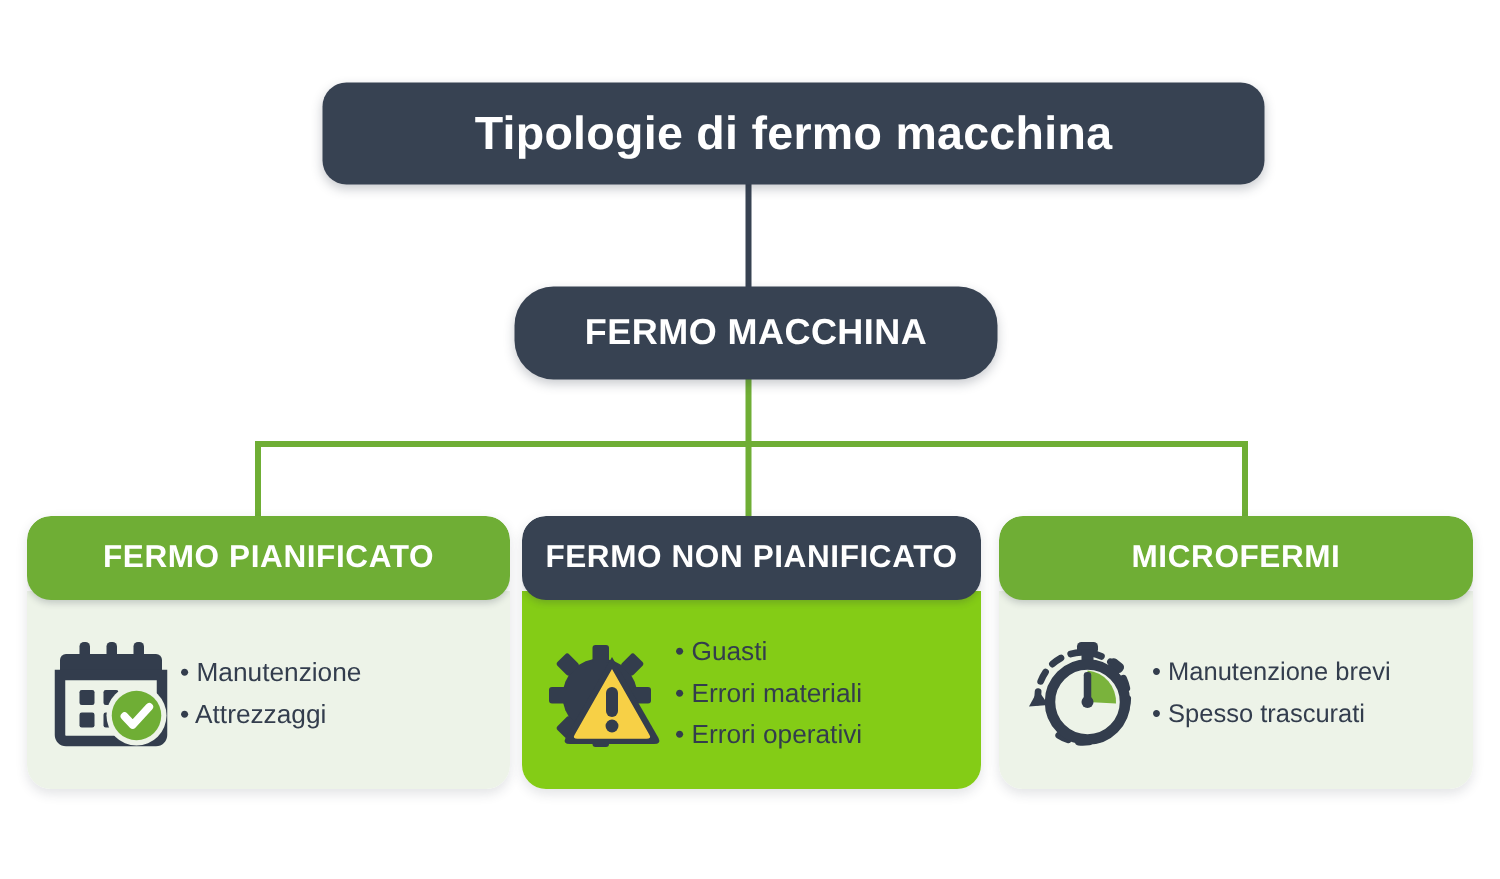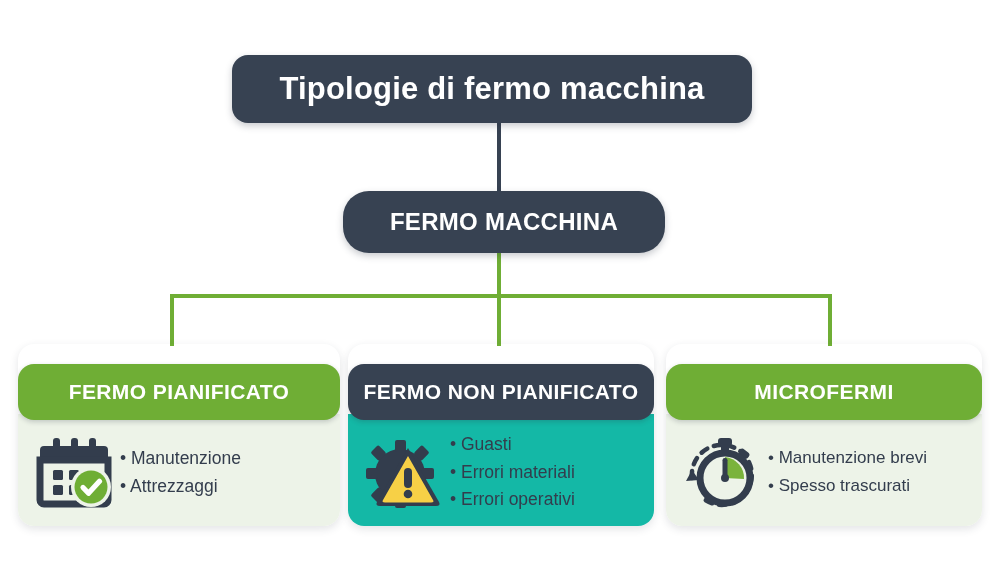--- a/index.html
+++ b/index.html
@@ -28,24 +28,23 @@
     display: flex;
     align-items: center;
     justify-content: center;
     box-shadow: 0 3px 7px rgba(40,48,62,0.25);
     z-index: 5;
   }
 
   #title-box {
     left: 215px;
     top: 55px;
-    width: 520px;
+    width: 628px;
     height: 68px;
     border-radius: 16px;
-    margin-left: 17px;
   }
   #title-box .node-label {
     font-size: 31px;
     font-weight: bold;
     letter-spacing: 0.2px;
   }
 
   #subtitle-box {
     left: 343px;
     top: 191px;
@@ -120,42 +119,41 @@
 
   .card-header {
     height: 56px;
     display: flex;
     align-items: center;
     justify-content: center;
     border-radius: 16px;
     position: relative;
     z-index: 2;
     box-shadow: 0 2px 5px rgba(40,48,62,0.22);
-    margin-top: 20px;
   }
   .card-header-label {
     color: #ffffff;
     font-size: 21px;
     font-weight: bold;
     letter-spacing: 0.4px;
     text-align: center;
   }
   .hdr-green { background: #6FAE35; }
   .hdr-dark  { background: #374252; }
 
   .card-body {
     flex: 1;
     display: flex;
     align-items: center;
     padding: 6px 12px 8px 14px;
     margin-top: -6px;
     padding-top: 12px;
   }
   .body-green { background: #EDF3E8; }
-  .body-gray  { background: #14b8a6; }
+  .body-gray  { background: #84cc16; }
 
   .card-icon {
     width: 84px;
     min-width: 84px;
     height: 84px;
     display: flex;
     align-items: center;
     justify-content: center;
   }
   .card-icon svg { display: block; }

